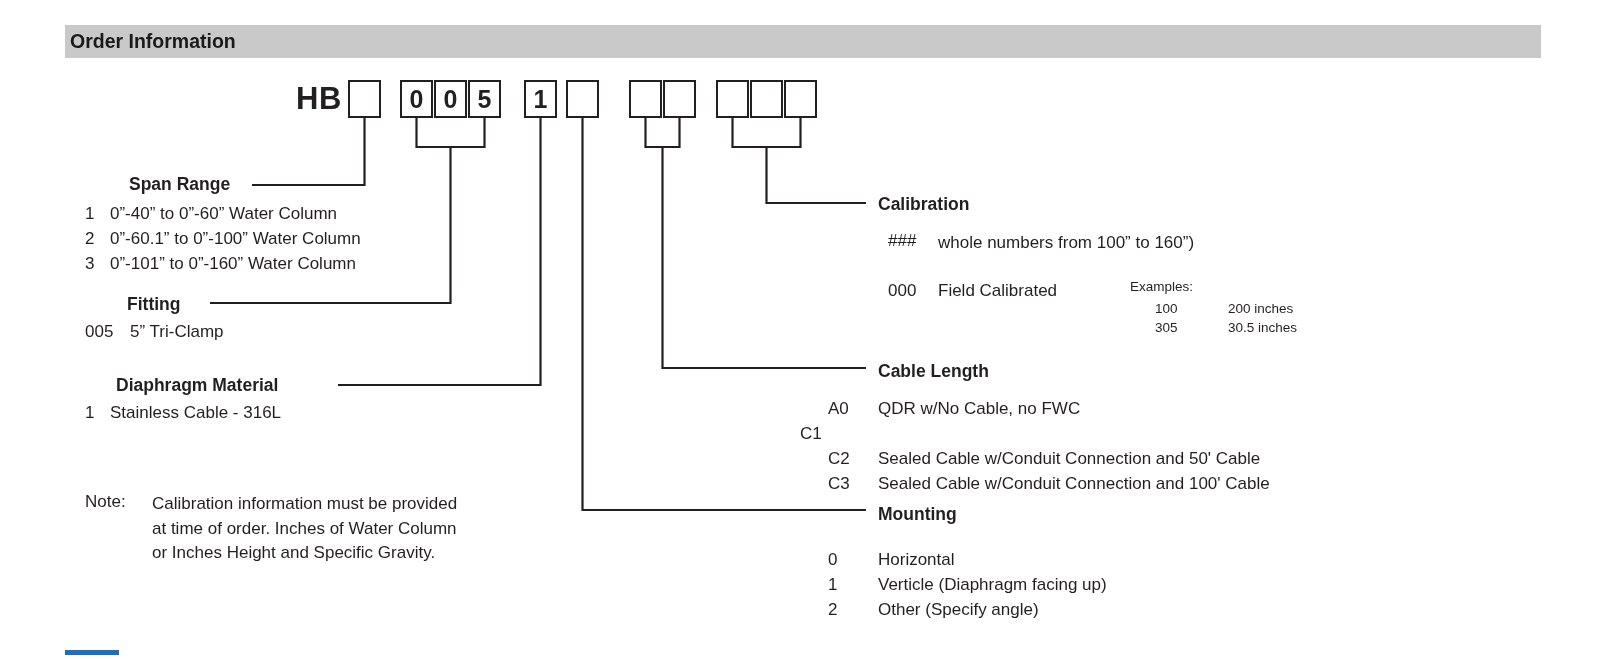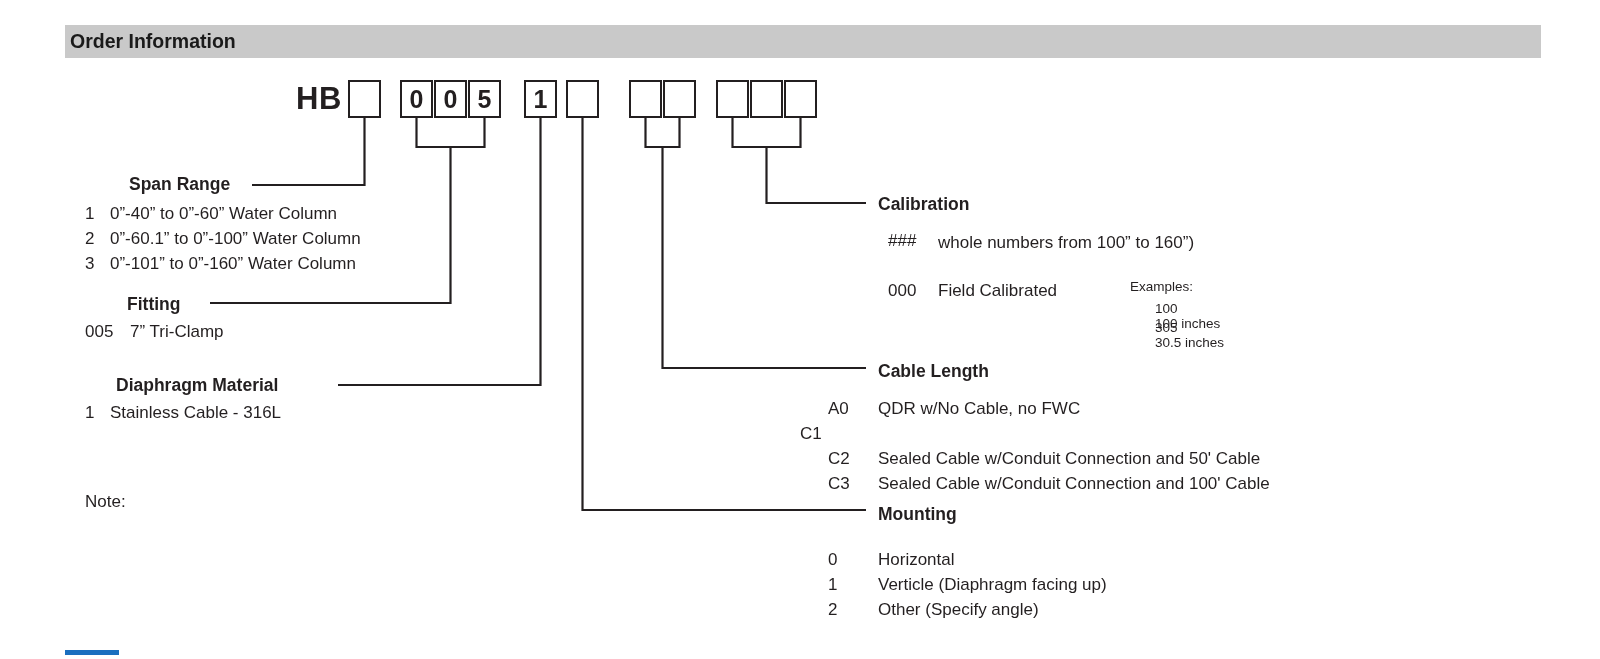--- a/index.html
+++ b/index.html
@@ -55,21 +55,21 @@
     line-height:20px;
   }
   .row .code{display:inline-block;flex:0 0 auto;}
   .w25{width:25px;}
   .w45{width:45px;}
   .w50{width:50px;}
   .desc-lines{line-height:24.5px;}
   .note-label{position:absolute;font-size:17px;white-space:nowrap;}
   .note-lines{position:absolute;font-size:17px;line-height:24.5px;white-space:nowrap;}
   .small-label{position:absolute;font-size:13.5px;white-space:nowrap;}
-  .small-row{position:absolute;display:flex;font-size:13.5px;white-space:nowrap;flex-direction:column;}
+  .small-row{position:absolute;display:flex;font-size:13.5px;white-space:nowrap;}
   .small-row .code{display:inline-block;width:73px;}
   .accent-rule{
     position:absolute;
     left:65px; top:650px;
     width:54px; height:5px;
     background:#1a6fbf;
   }
 </style>
 </head>
 <body>
@@ -121,46 +121,51 @@
     <span class="desc">0”-60.1” to 0”-100” Water Column</span>
   </div>
   <div class="row" style="left:85px; top:254px">
     <span class="code w25">3</span>
     <span class="desc">0”-101” to 0”-160” Water Column</span>
   </div>
 
   <div class="sec-title" style="left:127px; top:294px">Fitting</div>
   <div class="row" style="left:85px; top:322px">
     <span class="code w45">005</span>
-    <span class="desc">7” Tri-Clamp</span>
+    <span class="desc">5” Tri-Clamp</span>
   </div>
 
   <div class="sec-title" style="left:116px; top:375px">Diaphragm Material</div>
   <div class="row" style="left:85px; top:403px">
     <span class="code w25">1</span>
     <span class="desc">Stainless Cable - 316L</span>
   </div>
 
   <div class="note-label" style="left:85px; top:492px">Note:</div>
+  <div class="note-lines" style="left:152px; top:492px">
+    <div>Calibration information must be provided</div>
+    <div>at time of order.  Inches of Water Column</div>
+    <div>or Inches Height and Specific Gravity.</div>
+  </div>
 
   <div class="sec-title" style="left:878px; top:194px">Calibration</div>
   <div class="row" style="left:888px; top:231px">
     <span class="code w50">###</span>
     <span class="desc desc-lines">
       <div>whole numbers from 100” to 160”)</div>
     </span>
   </div>
   <div class="row" style="left:888px; top:281px">
     <span class="code w50">000</span>
     <span class="desc">Field Calibrated</span>
   </div>
   <div class="small-label" style="left:1130px; top:279px">Examples:</div>
   <div class="small-row" style="left:1155px; top:301px">
     <span class="code">100</span>
-    <span class="desc">100 inches</span>
+    <span class="desc">200 inches</span>
   </div>
   <div class="small-row" style="left:1155px; top:320px">
     <span class="code">305</span>
     <span class="desc">30.5 inches</span>
   </div>
 
   <div class="sec-title" style="left:878px; top:361px">Cable Length</div>
   <div class="row" style="left:828px; top:399px">
     <span class="code w50">A0</span>
     <span class="desc">QDR w/No Cable, no FWC</span>

